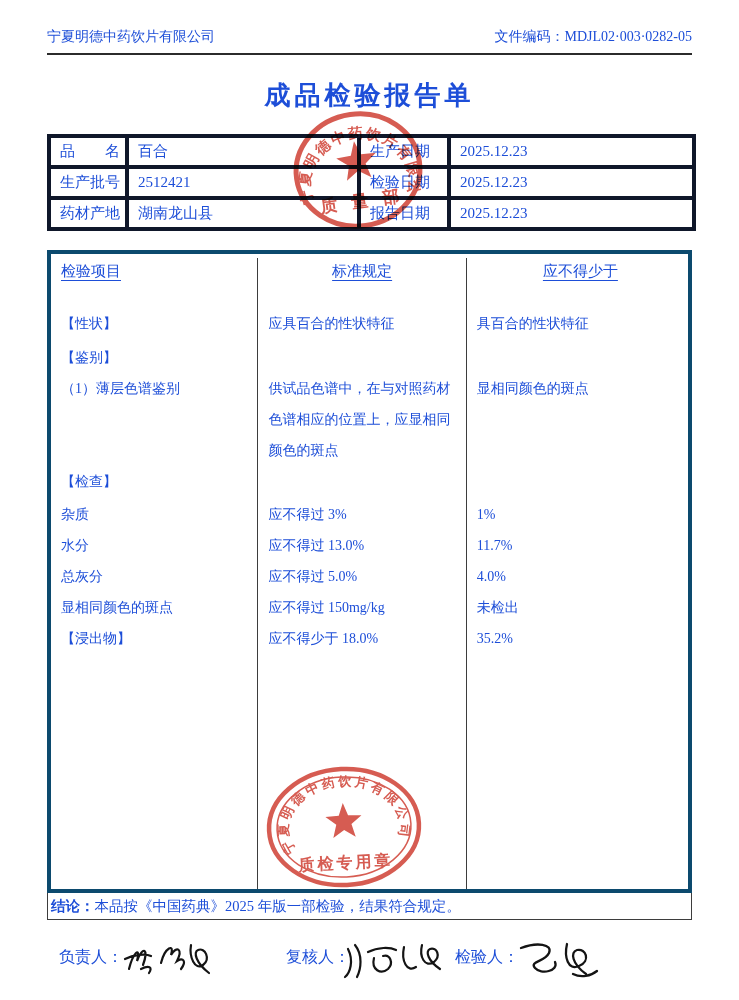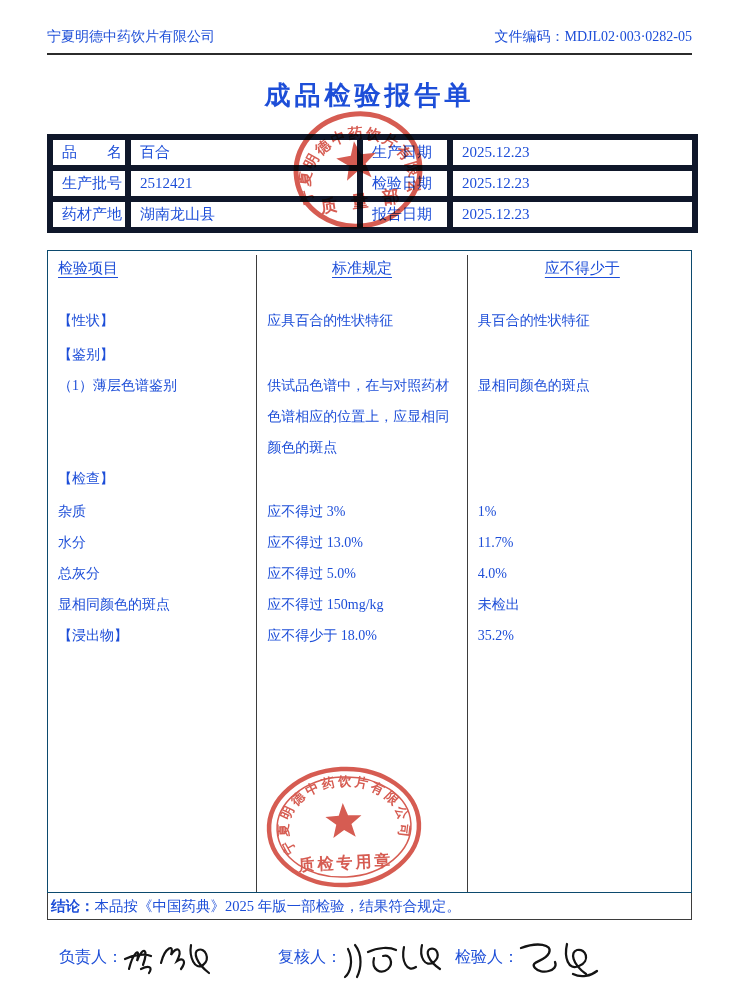--- a/index.html
+++ b/index.html
@@ -6,25 +6,25 @@
   .page{
     position:relative;width:739px;height:1000px;background:#ffffff;
     font-family:"Liberation Serif","DejaVu Serif",serif;color:#1d4ed8;overflow:hidden;
   }
   
   .doc-header{position:absolute;left:47px;top:28px;width:645px;display:flex;justify-content:space-between;font-size:14px;}
   .header-rule{position:absolute;left:47px;top:53px;width:645px;border-top:2px solid #2b2b2b;}
   .title{position:absolute;left:0;top:78px;width:739px;margin:0;text-align:center;font-size:26px;font-weight:bold;letter-spacing:4px;}
   
   .info-table{position:absolute;left:47px;top:134px;width:645px;border-collapse:collapse;table-layout:fixed;font-size:15px;}
-  .info-table td{border:6px solid #0f172a;padding:0 0 0 9px;vertical-align:middle;overflow:hidden;white-space:nowrap;}
+  .info-table td{border:4px solid #0f172a;padding:0 0 0 9px;vertical-align:middle;overflow:hidden;white-space:nowrap;}
   .info-table tr{height:31px;}
   .info-table tr.last{height:23px;}
   
-  .main-table{position:absolute;left:47px;top:250px;width:645px;height:643px;border:1px solid #0c4a6e;box-sizing:border-box;display:flex;flex-direction:column;font-size:14px;}
+  .main-table{position:absolute;left:47px;top:250px;width:645px;height:643px;border:4px solid #0c4a6e;box-sizing:border-box;display:flex;flex-direction:column;font-size:14px;}
   .mrow{display:flex;flex-shrink:0;}
   .mrow.filler{flex:1;}
   .mc1,.mc2,.mc3{box-sizing:border-box;line-height:31px;}
   .mc1{width:210px;border-right:1px solid #3d3d3d;padding:0 6px 0 10px;}
   .mc2{width:211px;border-right:1px solid #3d3d3d;padding:0 10px;}
   .mc3{width:224px;padding:0 4px 0 10px;}
   .mhead{display:flex;flex-shrink:0;height:30px;align-items:flex-end;}
   .mhead .mc1,.mhead .mc2,.mhead .mc3{line-height:26px;font-size:15px;}
   .mhead .mc2,.mhead .mc3{text-align:center;}
   .mhead span{text-decoration:underline;text-underline-offset:4px;}
@@ -151,21 +151,21 @@
     <b>结论：</b><span>本品按《中国药典》2025 年版一部检验，结果符合规定。</span>
   </div>
 
   <div class="signatures">
     <span class="sig-label" style="left:12px">负责人：</span>
     <svg class="sig-img" style="left:72px" width="100" height="48" viewBox="0 0 100 48">
       <path d="M10 34 C14 18 22 10 18 26 C24 10 30 14 24 30 M6 24 C14 20 26 18 32 21 M22 34 C30 30 34 32 30 38
                M42 28 C46 12 56 8 52 20 C58 10 64 14 58 26 C64 22 68 26 62 34
                M72 10 C70 22 76 36 84 30 C92 24 86 12 79 15 C74 17 77 28 90 38" fill="none" stroke="#141414" stroke-width="2.2" stroke-linecap="round"></path>
     </svg>
-    <span class="sig-label" style="left:231px">复核人：</span>
+    <span class="sig-label" style="left:239px">复核人：</span>
     <svg class="sig-img" style="left:291px" width="108" height="48" viewBox="0 0 108 48">
       <path d="M10 14 C16 26 12 38 7 42 M17 10 C25 20 23 34 19 42
                M30 17 C40 12 52 12 58 15 M36 23 C33 35 43 40 50 34 C56 28 52 19 45 21
                M66 12 C63 26 69 38 78 32 M84 10 C81 22 87 33 96 27 C103 21 99 12 92 14 C87 16 90 26 102 34" fill="none" stroke="#141414" stroke-width="2.2" stroke-linecap="round"></path>
     </svg>
     <span class="sig-label" style="left:408px">检验人：</span>
     <svg class="sig-img" style="left:464px" width="92" height="48" viewBox="0 0 92 48">
       <path d="M10 13 C26 7 42 9 38 18 C34 27 18 26 24 33 C30 40 48 36 44 27
                M56 9 C53 22 57 36 68 31 C80 26 75 13 66 15 C59 17 61 29 75 39 M62 39 C70 43 80 41 86 36" fill="none" stroke="#141414" stroke-width="2.3" stroke-linecap="round"></path>
     </svg>

